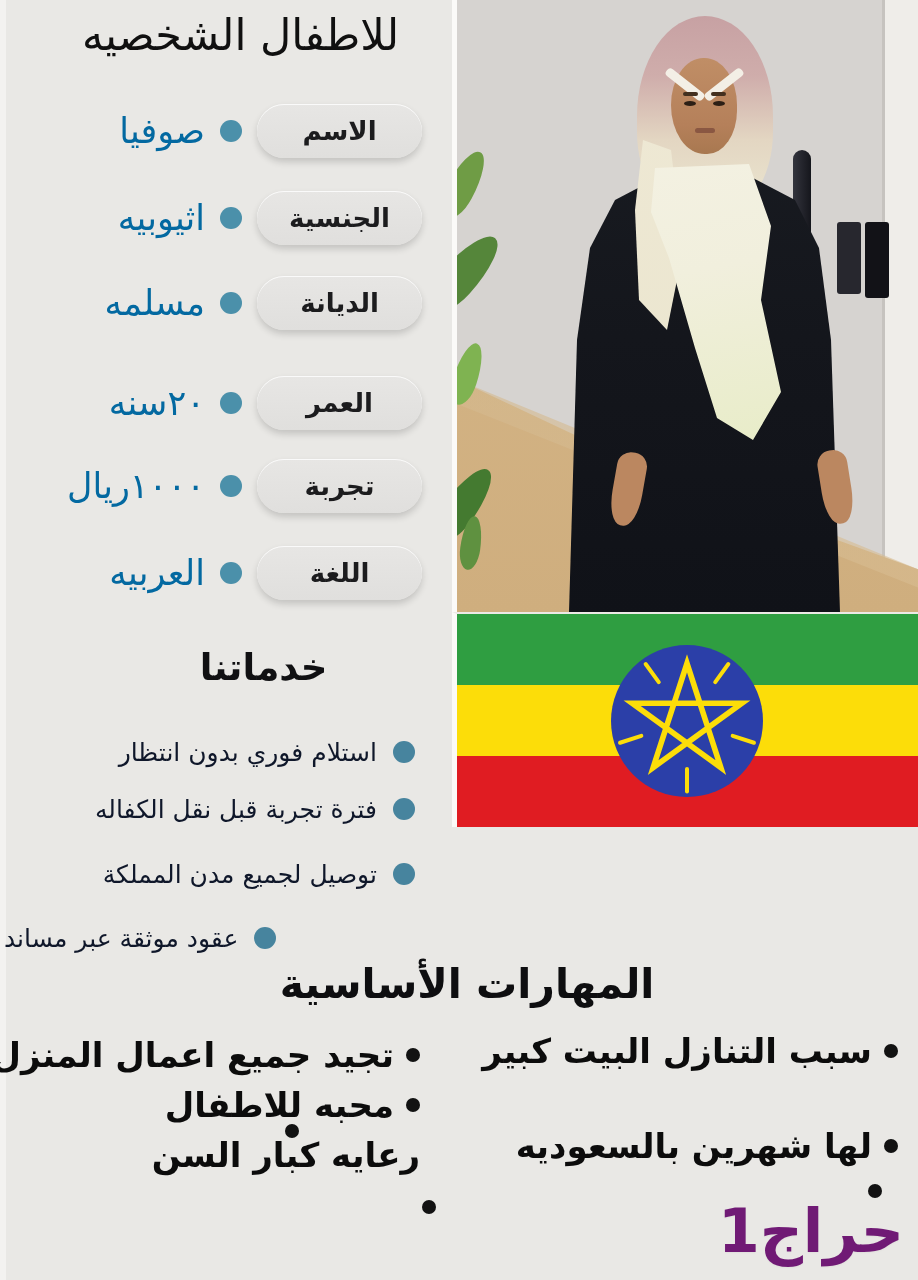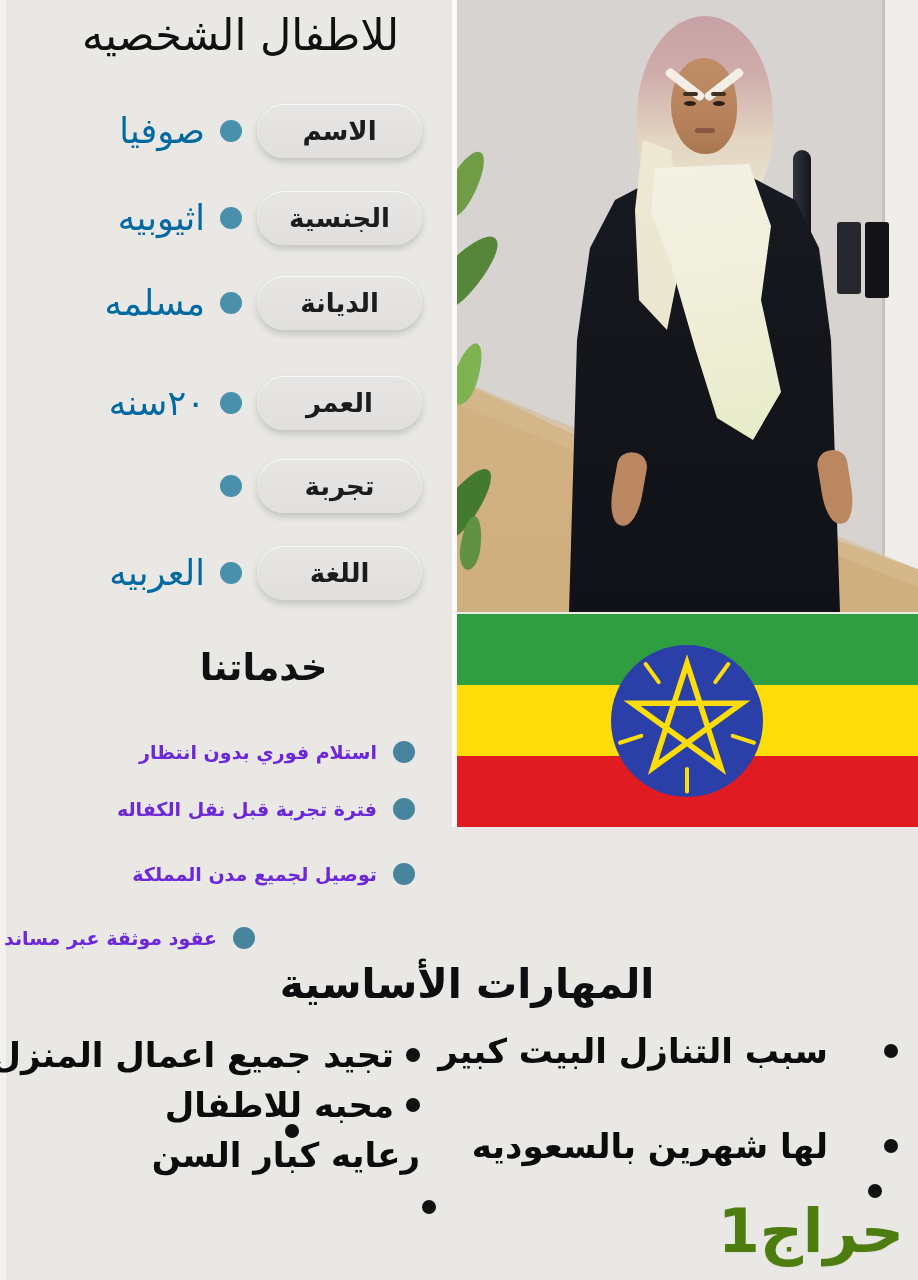--- a/index.html
+++ b/index.html
@@ -44,46 +44,46 @@
   }
   .service-row {
     position:absolute; right:503px; left:4px; height:48px;
     display:flex; direction:rtl; align-items:center;
   }
   .dot-teal-sm {
     width:22px; height:22px; border-radius:50%; background:#47849e;
     margin-left:16px; flex:0 0 22px;
   }
   .service-text {
-    font-size:19px; font-weight:bold; color:#6d28d9; white-space:nowrap;
+    font-size:25px; font-weight:normal; color:#0f172a; white-space:nowrap;
   }
 
   
   .skills-heading {
     position:absolute; top:960px; left:8px; width:918px;
     text-align:center; font-size:41px; font-weight:bold; color:#0e0e10;
   }
   .skill-row {
     position:absolute; height:46px;
     display:flex; direction:rtl; align-items:center;
   }
   .dot-black {
     width:14px; height:14px; border-radius:50%; background:#121212;
     margin-left:12px; flex:0 0 14px;
   }
   .skill-text {
     font-size:34px; font-weight:bold; color:#0c0c0c; white-space:nowrap; line-height:1;
   }
-  .sk-r { right:20px;gap:44px; }
+  .sk-r { right:20px; }
   .sk-l { right:498px; }
 
   
   .watermark {
     position:absolute; top:1196px; right:14px;
-    font-size:60px; font-weight:bold; color:#4d7c0f; direction:rtl;
+    font-size:60px; font-weight:bold; color:#701a75; direction:rtl;
     letter-spacing:1px; text-shadow:0 1px 2px rgba(0,0,0,0.04);
   }
 
   
   .photo-col {
     position:absolute; left:452px; top:0; width:466px; height:612px;
     border-left:5px solid #fbfaf8; background:#d6d3d0; overflow:hidden;
     direction:ltr;
   }
   .door-panel { position:absolute; left:428px; top:0; width:33px; height:588px; background:#efede9; }
@@ -183,20 +183,21 @@
     <div class="field-value">مسلمه</div>
   </div>
   <div class="field-row" style="top:374px;">
     <div class="pill">العمر</div>
     <div class="dot-teal"></div>
     <div class="field-value">٢٠سنه</div>
   </div>
   <div class="field-row" style="top:457px;">
     <div class="pill">تجربة</div>
     <div class="dot-teal"></div>
+    <div class="field-value">١٠٠٠ريال</div>
   </div>
   <div class="field-row" style="top:544px;">
     <div class="pill">اللغة</div>
     <div class="dot-teal"></div>
     <div class="field-value">العربيه</div>
   </div>
 
   <div class="services-heading">خدماتنا</div>
   <div class="service-row" style="top:728px;">
     <div class="dot-teal-sm"></div>

